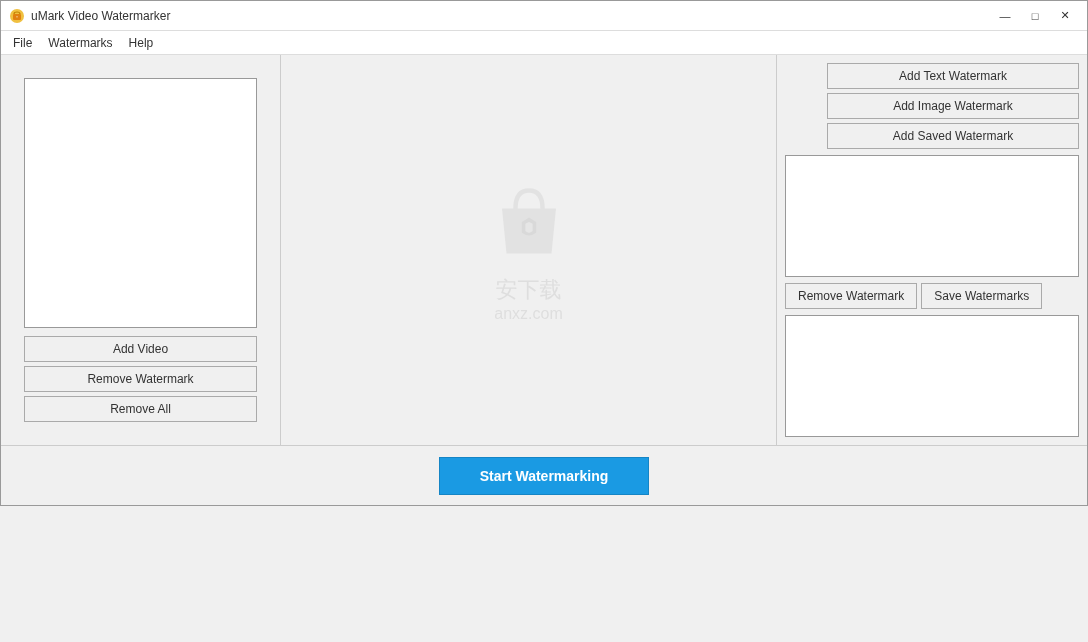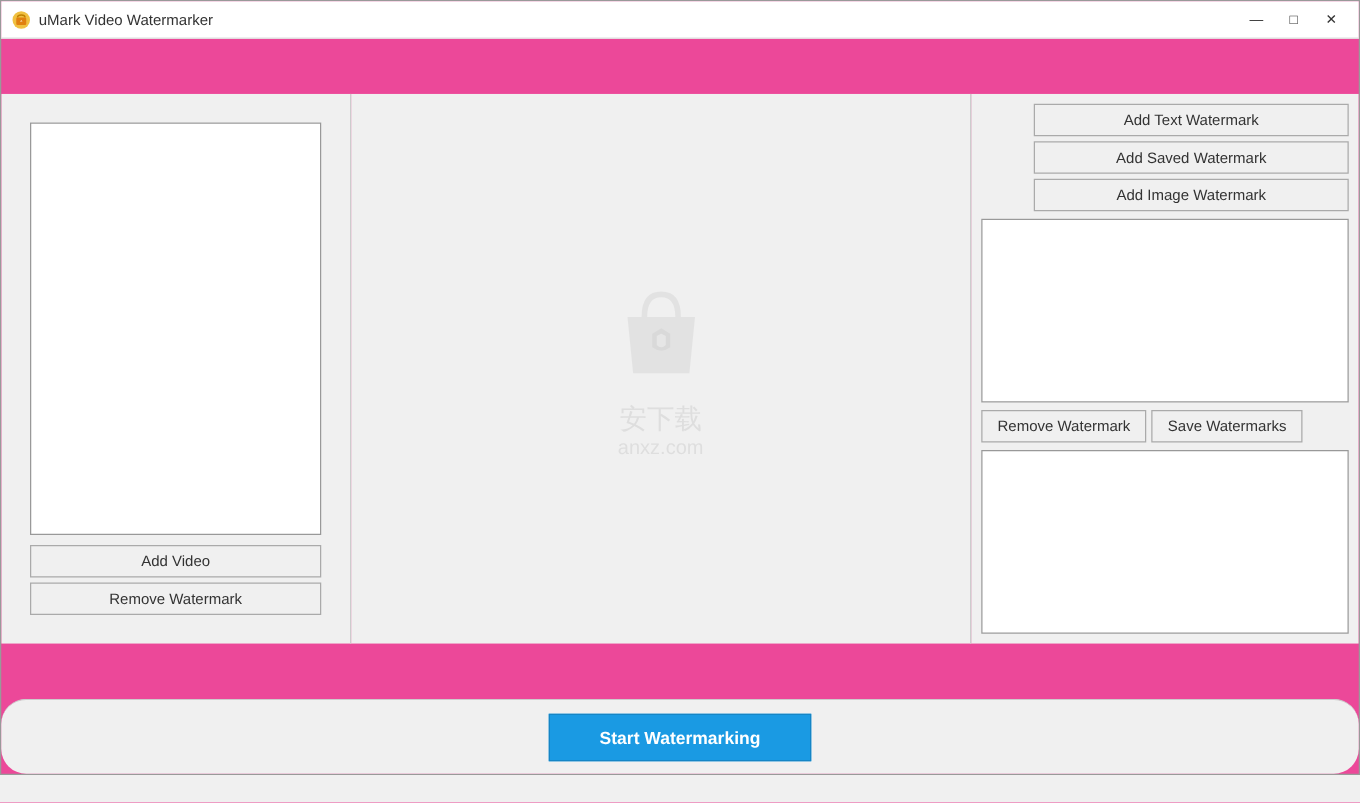--- a/index.html
+++ b/index.html
@@ -12,26 +12,25 @@
       font-family: 'Segoe UI', Arial, sans-serif;
       font-size: 12px;
       background: #f0f0f0;
       width: 1088px;
       height: 642px;
       overflow: hidden;
     }
 
     .window {
       width: 1088px;
-      height: 620px;
-      background: #ec4899;
+      height: 506px;
+      background: #fde047;
       border: 1px solid #999;
       display: flex;
       flex-direction: column;
-      gap: 44px;
     }
 
     .title-bar {
       background: #ffffff;
       height: 30px;
       display: flex;
       align-items: center;
       justify-content: space-between;
       padding: 0 8px;
       border-bottom: 1px solid #ddd;
@@ -211,21 +210,20 @@
 
     
     .bottom-bar {
       height: 60px;
       background: #f0f0f0;
       display: flex;
       align-items: center;
       justify-content: center;
       border-top: 1px solid #ccc;
       flex-shrink: 0;
-      border-radius: 20px;
     }
 
     
     .file-list::-webkit-scrollbar {
       width: 8px;
     }
     .file-list::-webkit-scrollbar-track {
       background: #f0f0f0;
     }
     .file-list::-webkit-scrollbar-thumb {
@@ -249,28 +247,34 @@
       </svg>
       <span class="title-text">uMark Video Watermarker</span>
     </div>
     <div class="title-bar-controls">
       <button class="win-btn">—</button>
       <button class="win-btn">□</button>
       <button class="win-btn close">✕</button>
     </div>
   </div>
 
+  <div class="menu-bar">
+    <div class="menu-item">File</div>
+    <div class="menu-item">Watermarks</div>
+    <div class="menu-item">Help</div>
+  </div>
 
   <div class="main-content">
 
     <div class="left-panel">
       <div class="file-list"></div>
       <div class="left-buttons">
         <button class="btn">Add Video</button>
         <button class="btn">Remove Watermark</button>
+        <button class="btn">Remove All</button>
       </div>
     </div>
 
     <div class="center-panel">
       <div class="watermark-overlay">
 
         <svg class="watermark-icon" viewBox="0 0 100 100" xmlns="http://www.w3.org/2000/svg">
 
           <path d="M20 35 L25 85 L75 85 L80 35 Z" fill="#bbb" rx="3"></path>
 
@@ -280,22 +284,22 @@
           <path d="M50 50 L46 52 L46 60 Q50 64 54 60 L54 52 Z" fill="#ccc"></path>
         </svg>
         <span style="font-size:22px; color:#aaa; font-weight:500;">安下载</span>
         <span style="font-size:16px; color:#aaa;">anxz.com</span>
       </div>
     </div>
 
     <div class="right-panel">
       <div class="right-top-buttons">
         <button class="btn">Add Text Watermark</button>
+        <button class="btn">Add Image Watermark</button>
         <button class="btn">Add Saved Watermark</button>
-        <button class="btn">Add Image Watermark</button>
       </div>
       <div class="watermark-properties"></div>
       <div class="right-mid-buttons">
         <button class="btn">Remove Watermark</button>
         <button class="btn">Save Watermarks</button>
       </div>
       <div class="watermark-preview"></div>
     </div>
 
   </div>

